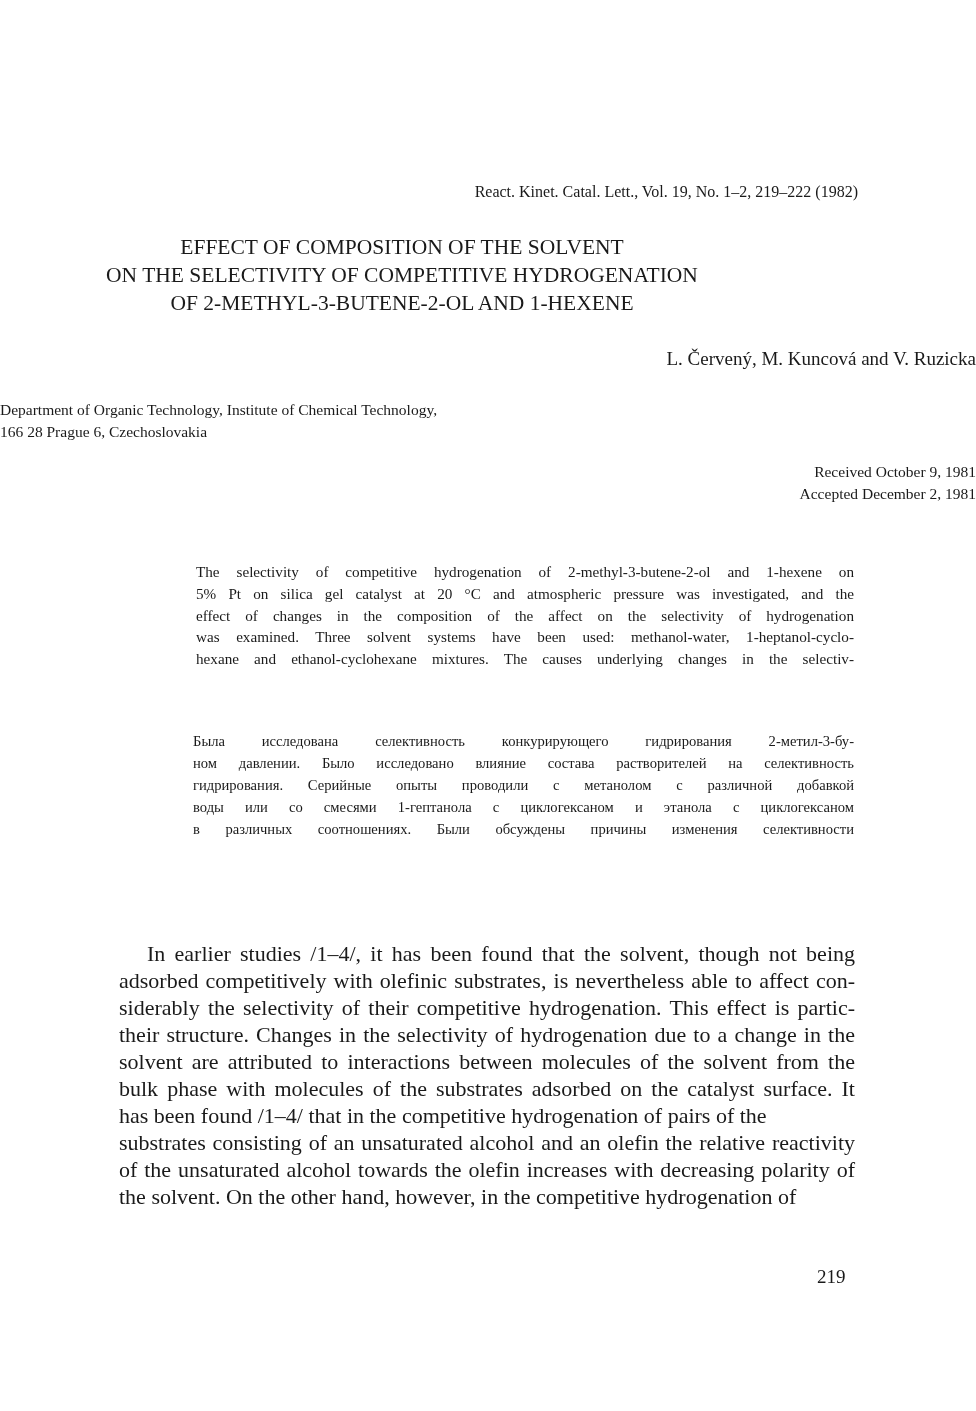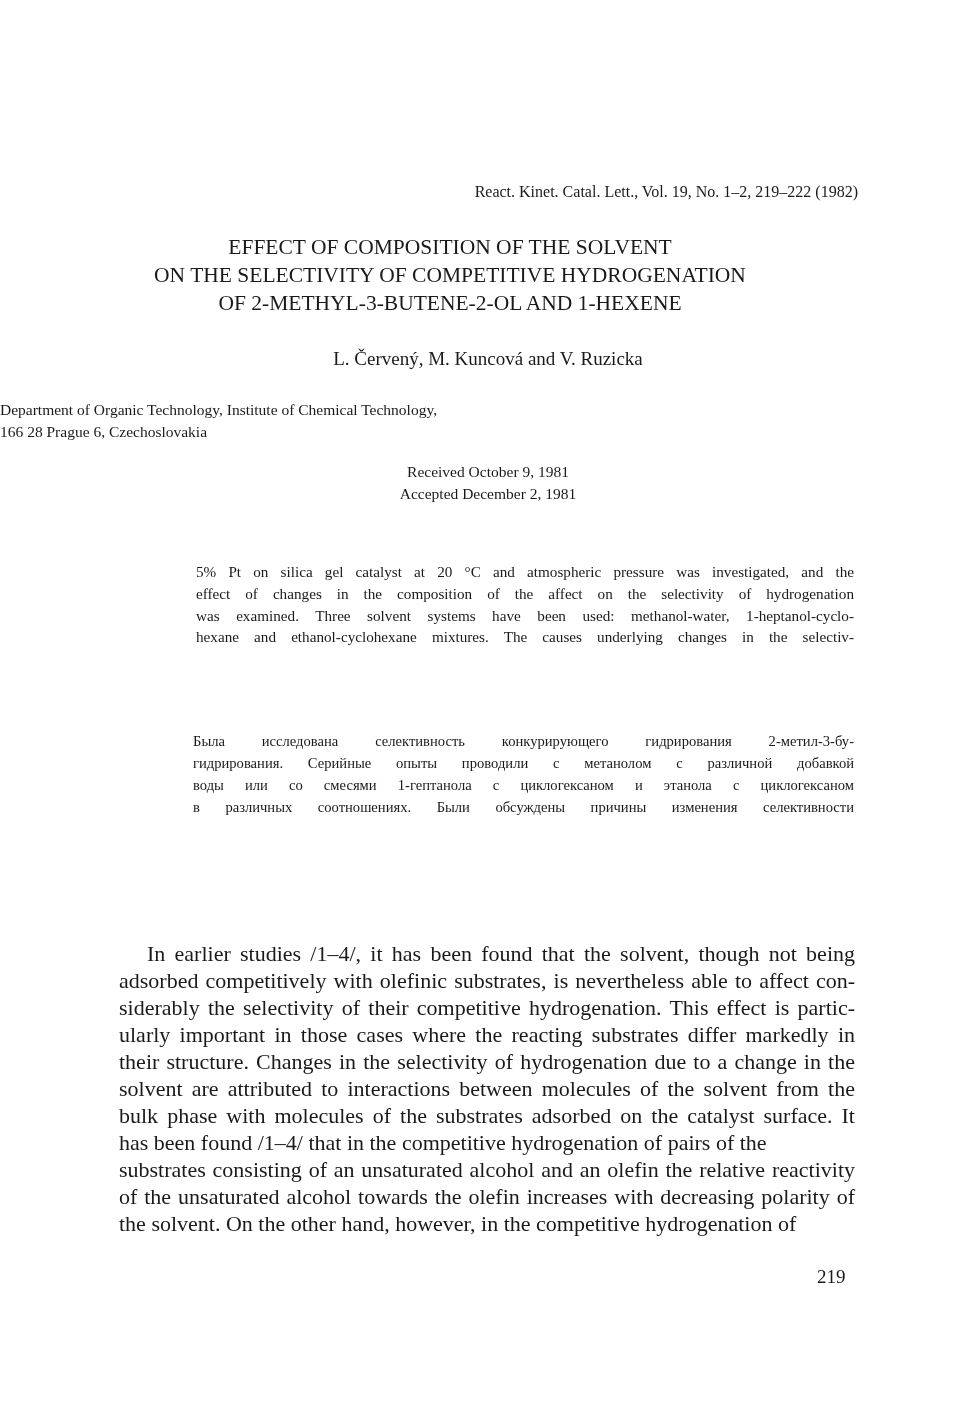--- a/index.html
+++ b/index.html
@@ -22,43 +22,42 @@
       font-size: 16px;
       white-space: nowrap;
     }
     .title {
       top: 233px;
       left: 0;
       width: 804px;
       text-align: center;
       font-size: 21.5px;
       line-height: 28px;
-      margin-left: 48px;
     }
     .title div { white-space: nowrap; }
     .authors {
       top: 348px;
       left: 0;
       width: 976px;
-      text-align: center;
+      text-align: right;
       font-size: 19px;
       white-space: nowrap;
     }
     .affil {
       top: 399px;
       left: 0;
       width: 976px;
       font-size: 15.5px;
       line-height: 22px;
     }
     .dates {
       top: 461px;
       left: 0;
       width: 976px;
-      text-align: center;
+      text-align: right;
       font-size: 15.5px;
       line-height: 22px;
     }
     .abstract {
       top: 561px;
       left: 196px;
       width: 658px;
       font-size: 15.2px;
       line-height: 21.8px;
       text-align: justify;
@@ -113,38 +112,39 @@
   <div>Department of Organic Technology, Institute of Chemical Technology,</div>
   <div>166 28 Prague 6, Czechoslovakia</div>
 </div>
 
 <div class="abs dates">
   <div>Received October 9, 1981</div>
   <div>Accepted December 2, 1981</div>
 </div>
 
 <div class="abs abstract">
+  <span class="line">The selectivity of competitive hydrogenation of 2-methyl-3-butene-2-ol and 1-hexene on</span>
   <span class="line">5% Pt on silica gel catalyst at 20 °C and atmospheric pressure was investigated, and the</span>
   <span class="line">effect of changes in the composition of the affect on the selectivity of hydrogenation</span>
   <span class="line">was examined. Three solvent systems have been used: methanol-water, 1-heptanol-cyclo-</span>
   <span class="line">hexane and ethanol-cyclohexane mixtures. The causes underlying changes in the selectiv-</span>
 </div>
 
 <div class="abs abstract-ru">
   <span class="line">Была исследована селективность конкурирующего гидрирования 2-метил-3-бу-</span>
+  <span class="line">ном давлении. Было исследовано влияние состава растворителей на селективность</span>
   <span class="line">гидрирования. Серийные опыты проводили с метанолом с различной добавкой</span>
   <span class="line">воды или со смесями 1-гептанола с циклогексаном и этанола с циклогексаном</span>
   <span class="line">в различных соотношениях. Были обсуждены причины изменения селективности</span>
 </div>
 
 <div class="abs body-text">
   <span class="line indent">In earlier studies /1–4/, it has been found that the solvent, though not being</span>
   <span class="line">adsorbed competitively with olefinic substrates, is nevertheless able to affect con-</span>
   <span class="line">siderably the selectivity of their competitive hydrogenation. This effect is partic-</span>
-  <span class="line">ularly important in those cases where the reacting substrates differ markedly in</span>
   <span class="line">their structure. Changes in the selectivity of hydrogenation due to a change in the</span>
   <span class="line">solvent are attributed to interactions between molecules of the solvent from the</span>
   <span class="line">bulk phase with molecules of the substrates adsorbed on the catalyst surface. It</span>
   <span class="line last">has been found /1–4/ that in the competitive hydrogenation of pairs of the</span>
   <span class="line">substrates consisting of an unsaturated alcohol and an olefin the relative reactivity</span>
   <span class="line">of the unsaturated alcohol towards the olefin increases with decreasing polarity of</span>
   <span class="line last">the solvent. On the other hand, however, in the competitive hydrogenation of</span>
 </div>
 
 <div class="abs page-number">219</div>

